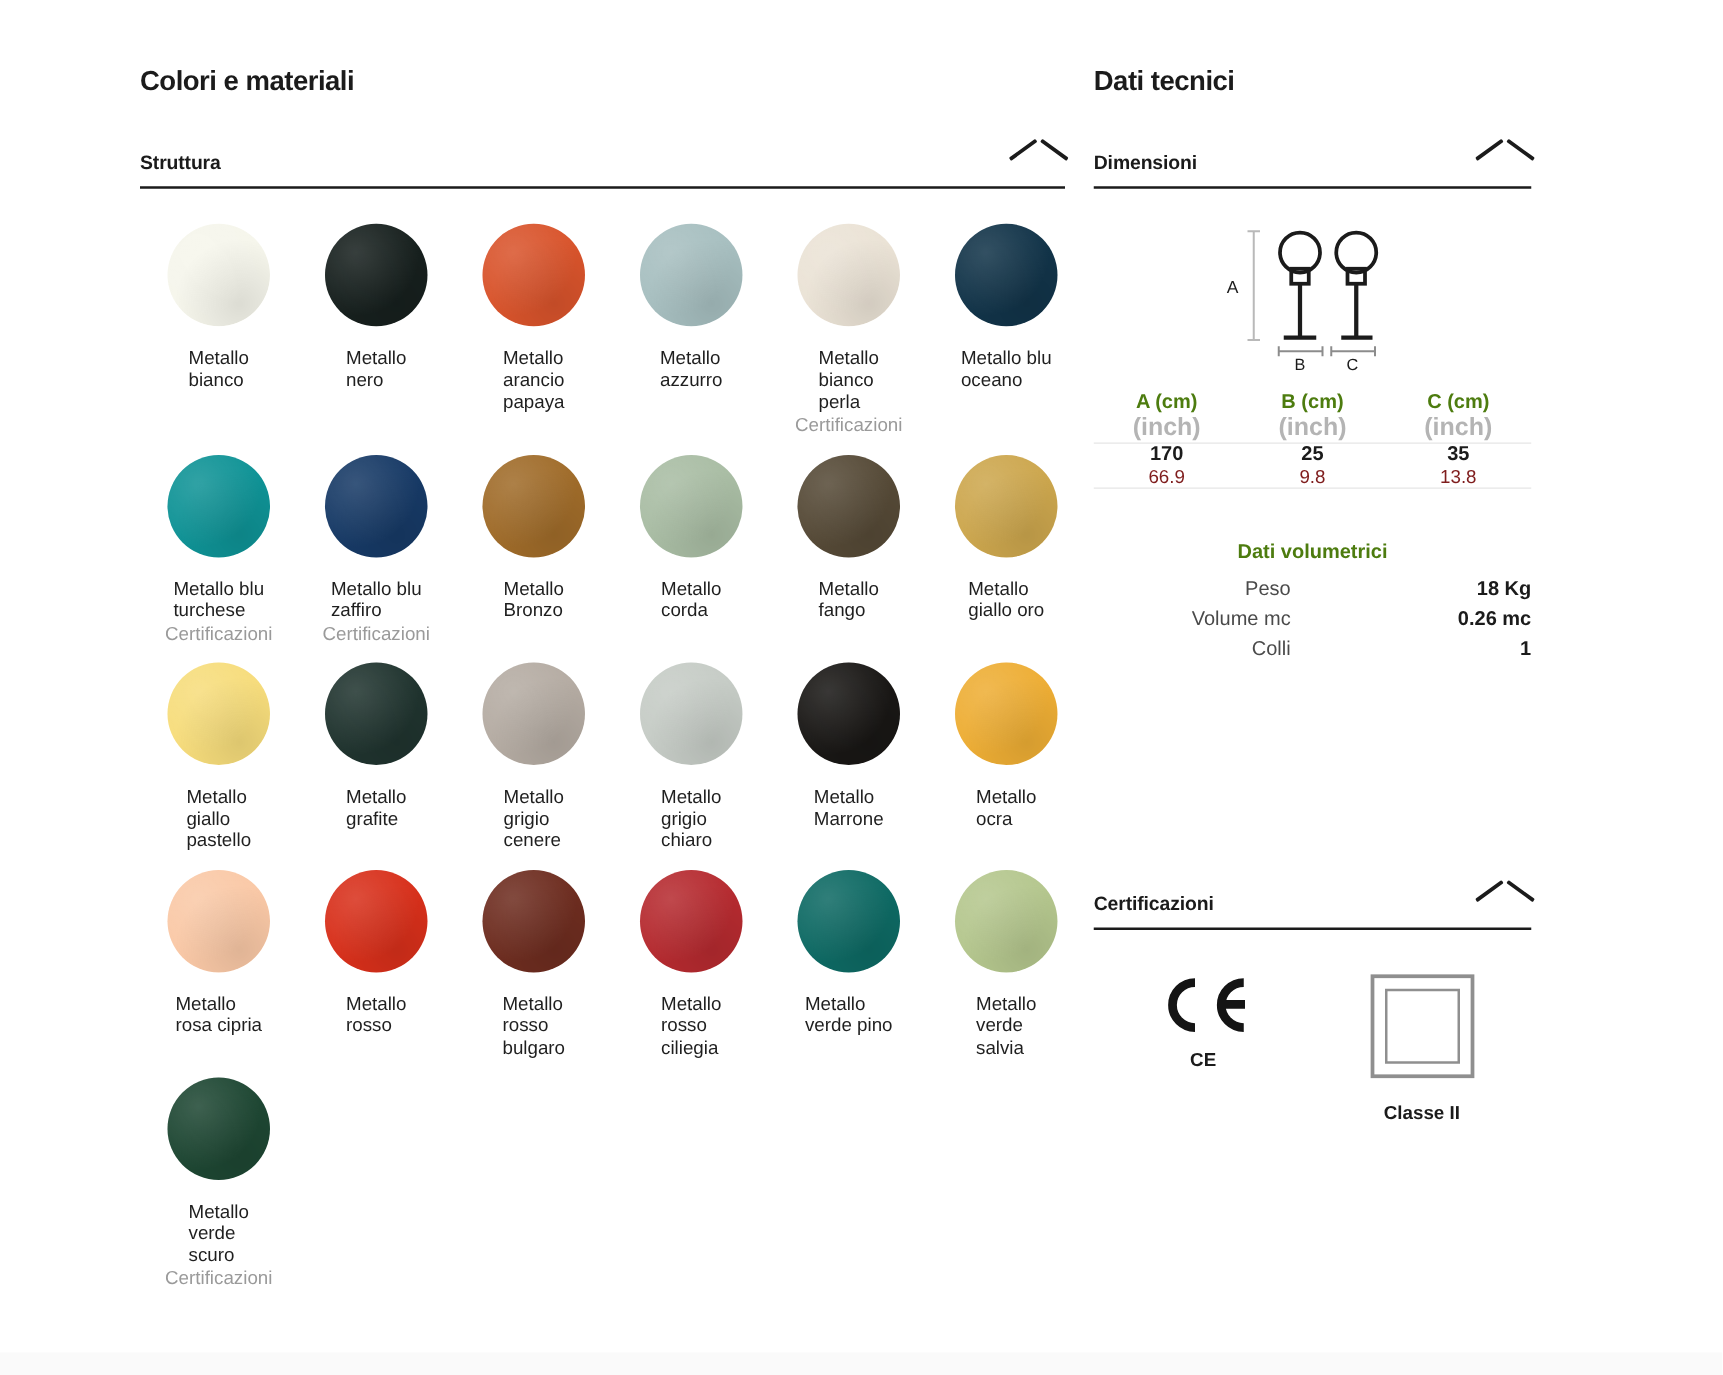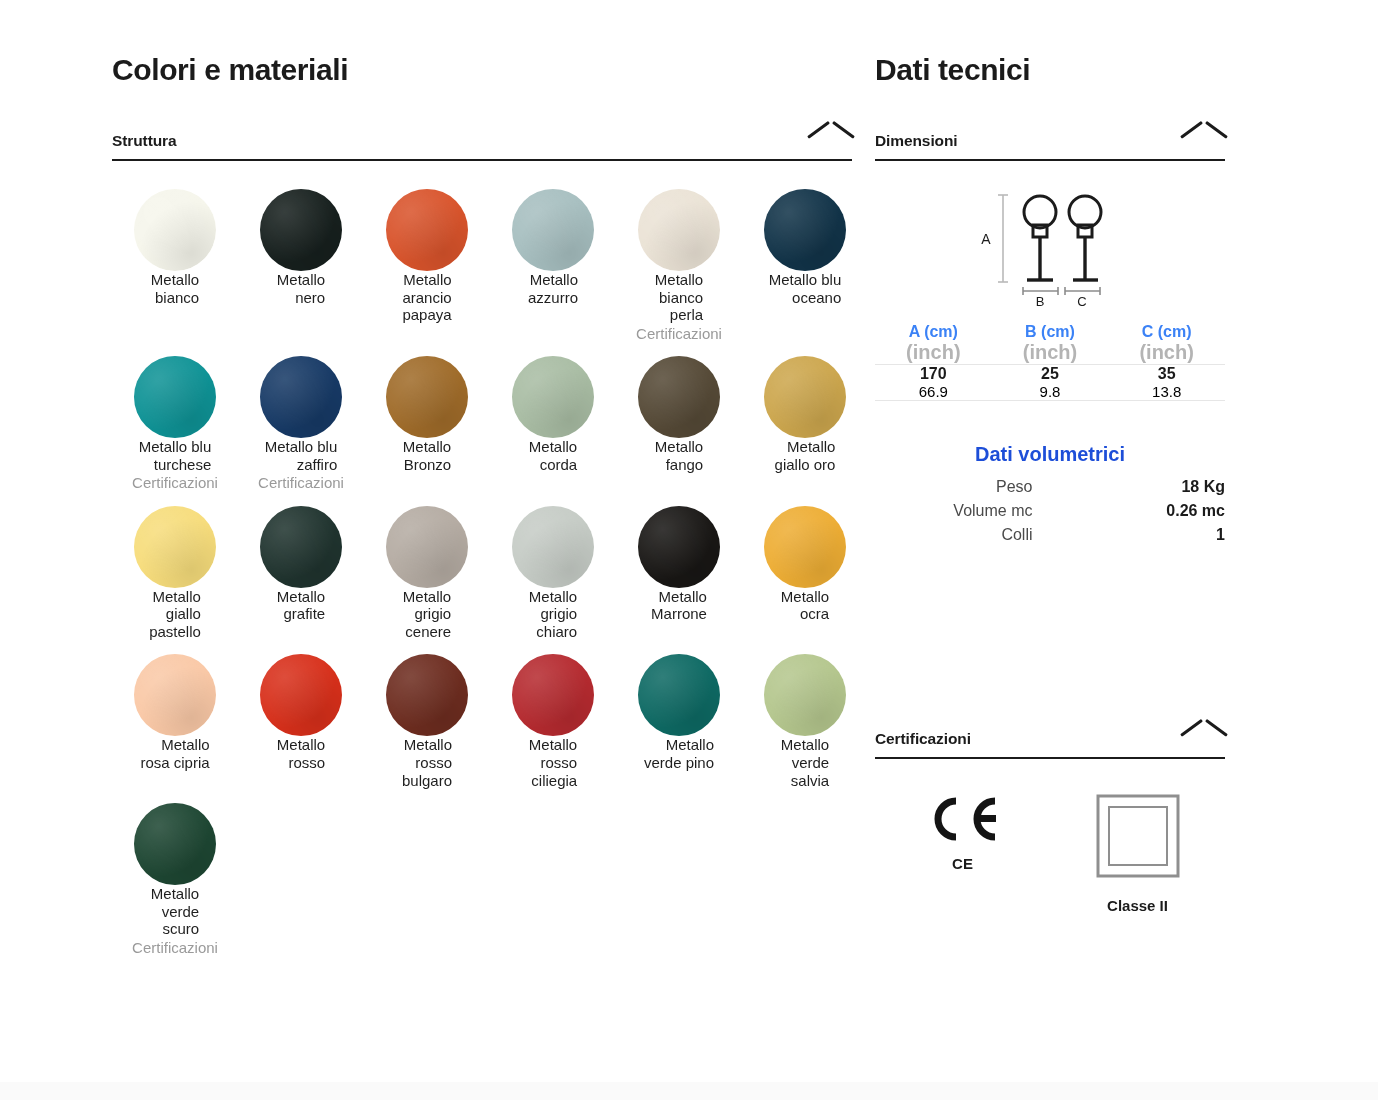--- a/index.html
+++ b/index.html
@@ -35,21 +35,21 @@
     width: 740px;
   }
   .col-right {
     position: absolute;
     left: 875px;
     top: 52px;
     width: 350px;
   }
 
   .panel-title {
-    font-size: 30px;
+    font-size: 22px;
     font-weight: bold;
     letter-spacing: -0.4px;
     color: #1b1b1b;
     line-height: 1.2;
   }
 
   .section {
     margin-top: 38px;
   }
   .section-head {
@@ -111,24 +111,24 @@
     content: "";
     position: absolute;
     inset: 0;
     border-radius: 50%;
     background-image:
       radial-gradient(circle at 30% 28%, rgba(255,255,255,0.14), rgba(255,255,255,0) 62%),
       radial-gradient(circle at 70% 78%, rgba(0,0,0,0.10), rgba(0,0,0,0) 60%);
     mix-blend-mode: normal;
   }
   .dot-label {
-    margin-top: 0;
+    margin-top: 17px;
     font-size: 15px;
     line-height: 1.17;
-    text-align: right;
+    text-align: left;
     color: #1f1f1f;
     white-space: pre-line;
   }
   .dot-cert {
     margin-top: 1px;
     font-size: 15px;
     line-height: 1.17;
     text-align: center;
     color: #9a9a9a;
   }
@@ -146,50 +146,50 @@
     width: 100%;
     border-collapse: collapse;
   }
   .dim-table th, .dim-table td {
     text-align: center;
     padding: 0;
   }
   .dim-head-main {
     font-size: 16px;
     font-weight: bold;
-    color: #3b82f6;
+    color: #4d7c0f;
     padding-bottom: 1px;
   }
   .dim-head-sub {
     font-size: 20px;
     color: #b4b4b4;
     padding-bottom: 9px;
   }
   .dim-row-sep { border-top: 1.5px solid #e6e6e6; }
   .dim-val-main {
     font-size: 16px;
     font-weight: bold;
     color: #1b1b1b;
     padding-top: 9px;
   }
   .dim-val-sub {
     font-size: 15px;
-    color: #000000;
+    color: #7f1d1d;
     padding-bottom: 10px;
     margin-top: 12px;
   }
   .dim-bottom-line { border-bottom: 1.5px solid #e6e6e6; }
 
   
   .vol-title {
     margin-top: 42px;
     text-align: center;
-    font-size: 20px;
-    font-weight: bold;
-    color: #1d4ed8;
+    font-size: 16px;
+    font-weight: bold;
+    color: #4d7c0f;
   }
   .vol-list {
     margin-top: 12px;
   }
   .vol-row {
     display: flex;
     align-items: baseline;
     margin-bottom: 6px;
   }
   .vol-key {

